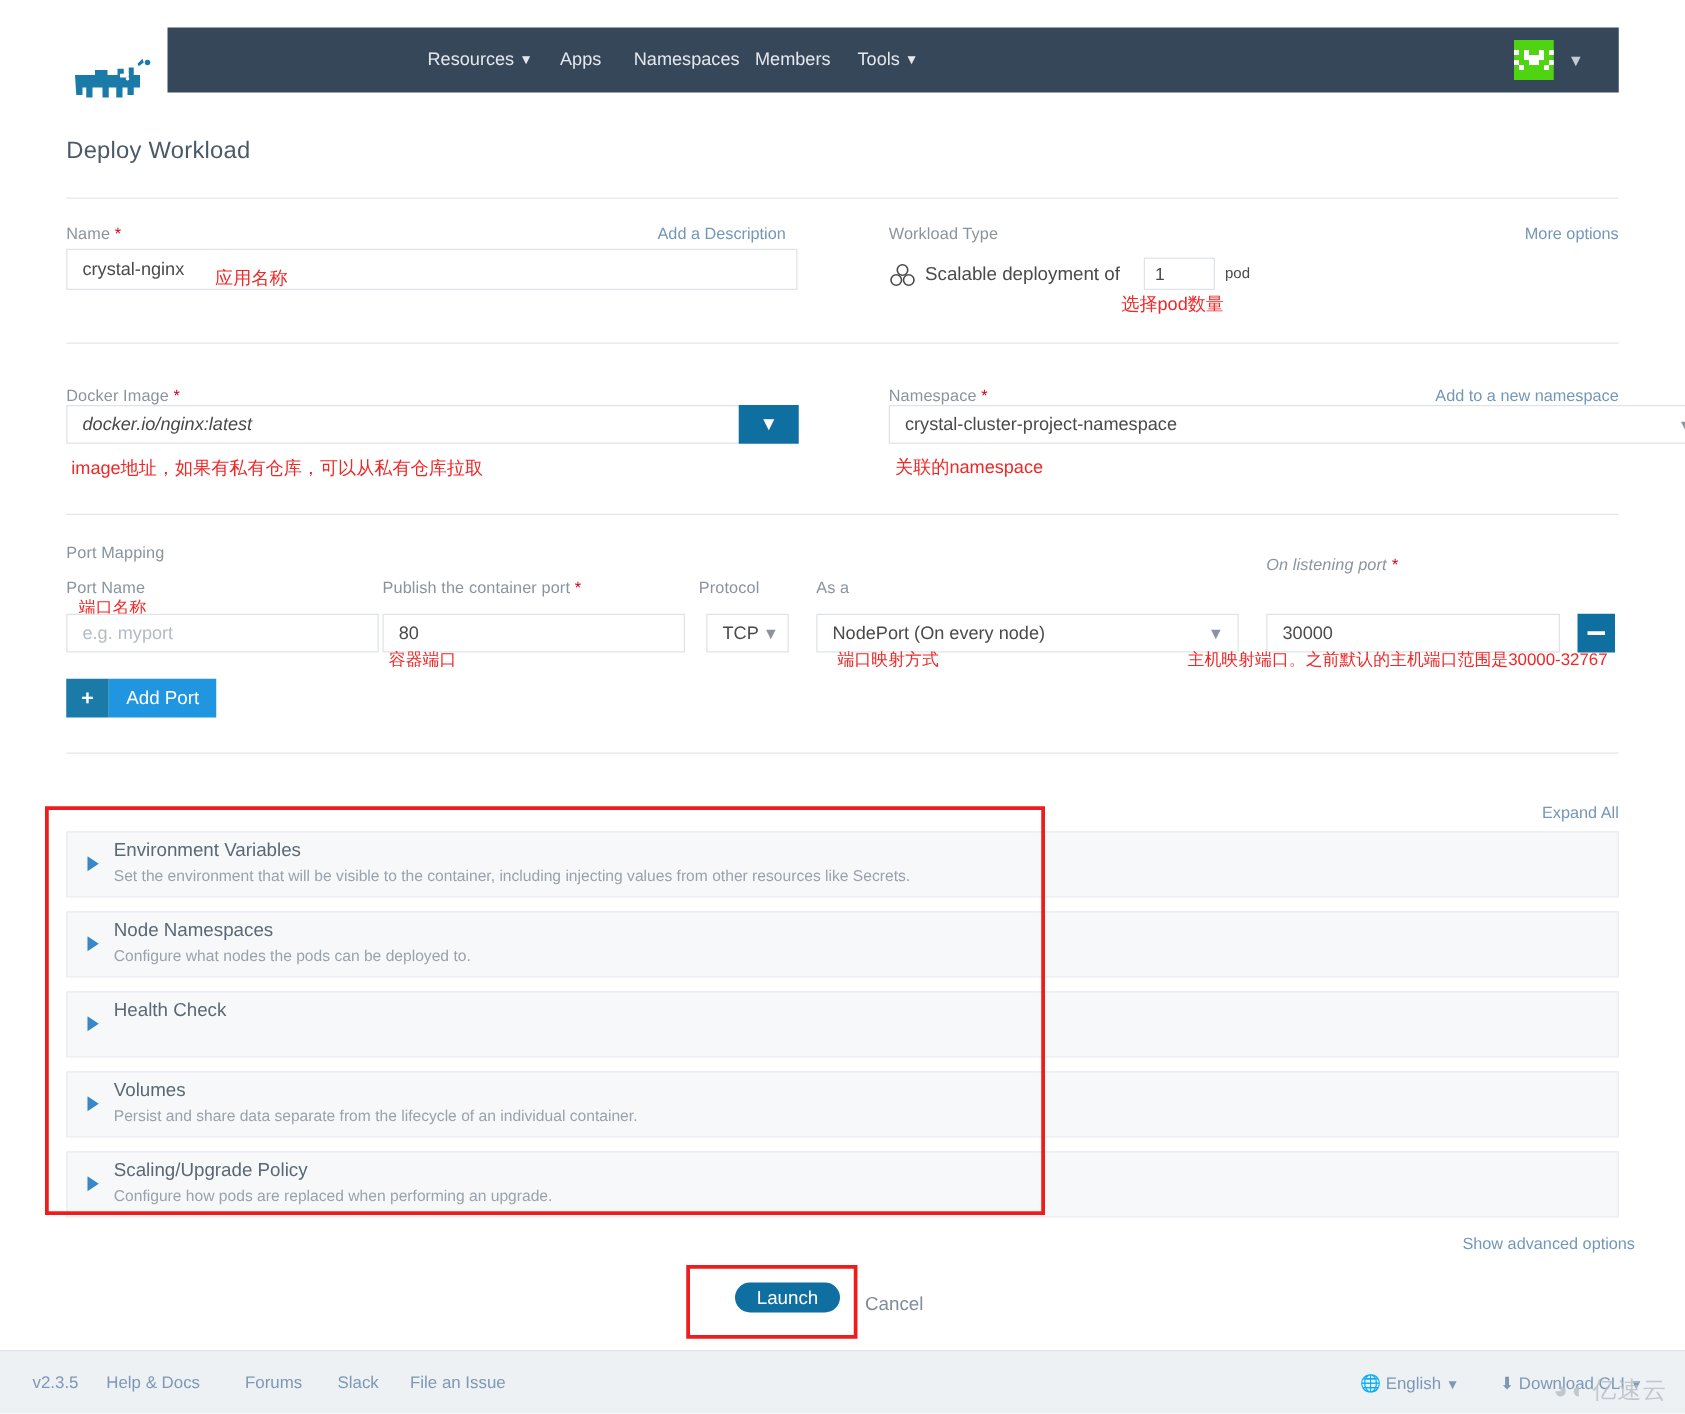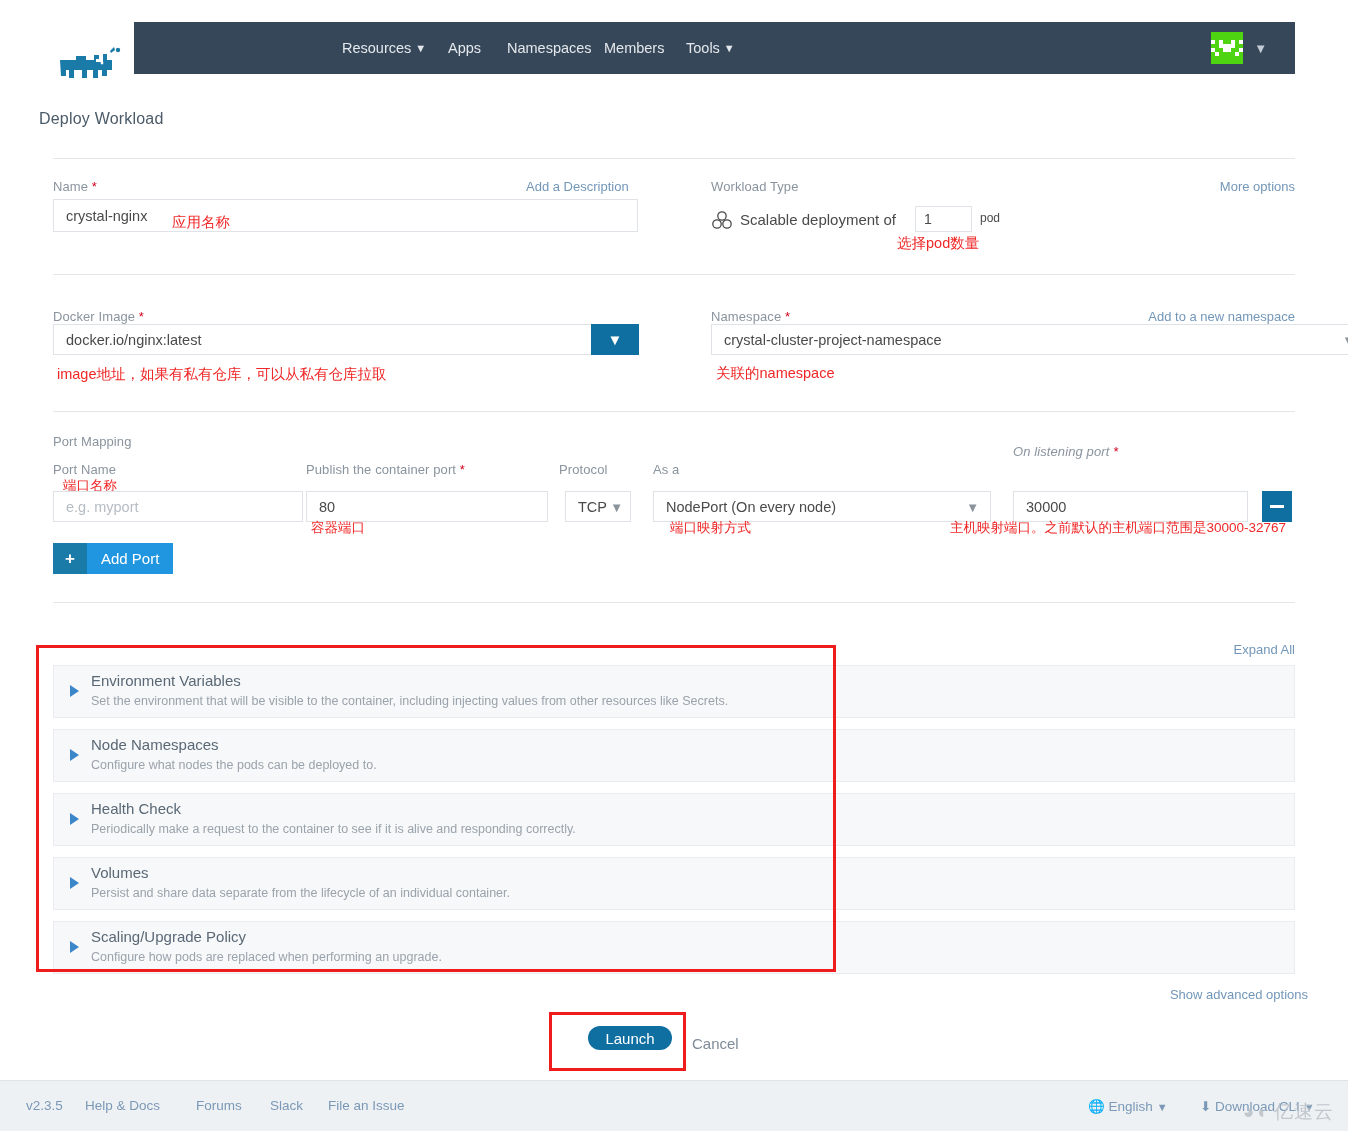--- a/index.html
+++ b/index.html
@@ -52,22 +52,22 @@
     position:absolute; right:28px; top:10px; height:32px; cursor:pointer;
   }
   #avatar {
     width:32px; height:32px; display:inline-block; vertical-align:middle;
   }
   #avatar-wrap .chev { color:#c3ccd5; font-size:13px; margin-left:7px; vertical-align:middle;}
 
   
   #page { position:absolute; left:0; top:74px; width:1348px; }
   h1#page-title {
-    position:absolute; left:39px; top:36px; margin:0;
-    font-size:16px; font-weight:400; color:#4b5a68; letter-spacing:0.2px;
+    position:absolute; left:53px; top:36px; margin:0;
+    font-size:19px; font-weight:400; color:#4b5a68; letter-spacing:0.2px;
   }
   .hr {
     position:absolute; left:53px; width:1242px; height:1px; background:#e4e7ea;
   }
 
   .fieldlabel {
     position:absolute; font-size:13px; color:#8a949e; letter-spacing:0.1px;
   }
   .req { color:#d0021b; font-size:13px; }
   .linkright {
@@ -239,21 +239,21 @@
   <input class="inp" style="left: 915px; top: 132px; width: 57px; height: 26px; font-size: 14px; padding: 0px 8px;" value="1">
   <div style="position:absolute; left:980px; top:137px; font-size:12px; color:#4a4a4a;">pod</div>
   <div class="annot" style="left:897px; top:160px;">选择pod数量</div>
 
   <div class="hr" style="top:200px;"></div>
 
   <div class="fieldlabel" style="left:53px; top:235px;">
     <span>Docker Image</span>
     <span class="req">*</span>
   </div>
-  <input class="inp" style="left: 53px; top: 250px; width: 539px; height: 31px;" value="docker.io/nginx:latest">
+  <input class="inp" style="left: 53px; top: 250px; width: 539px; height: 31px; font-style: italic;" value="docker.io/nginx:latest">
   <div id="img-dropdown-btn">
     <span>▼</span>
   </div>
   <div class="annot" style="left:57px; top:291px;">image地址，如果有私有仓库，可以从私有仓库拉取</div>
 
   <div class="fieldlabel" style="left:711px; top:235px;">
     <span>Namespace</span>
     <span class="req">*</span>
   </div>
   <div class="linkright" style="right:53px; top:235px;">Add to a new namespace</div>
@@ -317,21 +317,20 @@
     <div class="d">Set the environment that will be visible to the container, including injecting values from other resources like Secrets.</div>
   </div>
   <div class="acc" style="top:655px;">
     <div class="tri"></div>
     <div class="t">Node Namespaces</div>
     <div class="d">Configure what nodes the pods can be deployed to.</div>
   </div>
   <div class="acc" style="top:719px;">
     <div class="tri"></div>
     <div class="t">Health Check</div>
-    <div class="d">Periodically make a request to the container to see if it is alive and responding correctly.</div>
   </div>
   <div class="acc" style="top:783px;">
     <div class="tri"></div>
     <div class="t">Volumes</div>
     <div class="d">Persist and share data separate from the lifecycle of an individual container.</div>
   </div>
   <div class="acc" style="top:847px;">
     <div class="tri"></div>
     <div class="t">Scaling/Upgrade Policy</div>
     <div class="d">Configure how pods are replaced when performing an upgrade.</div>

